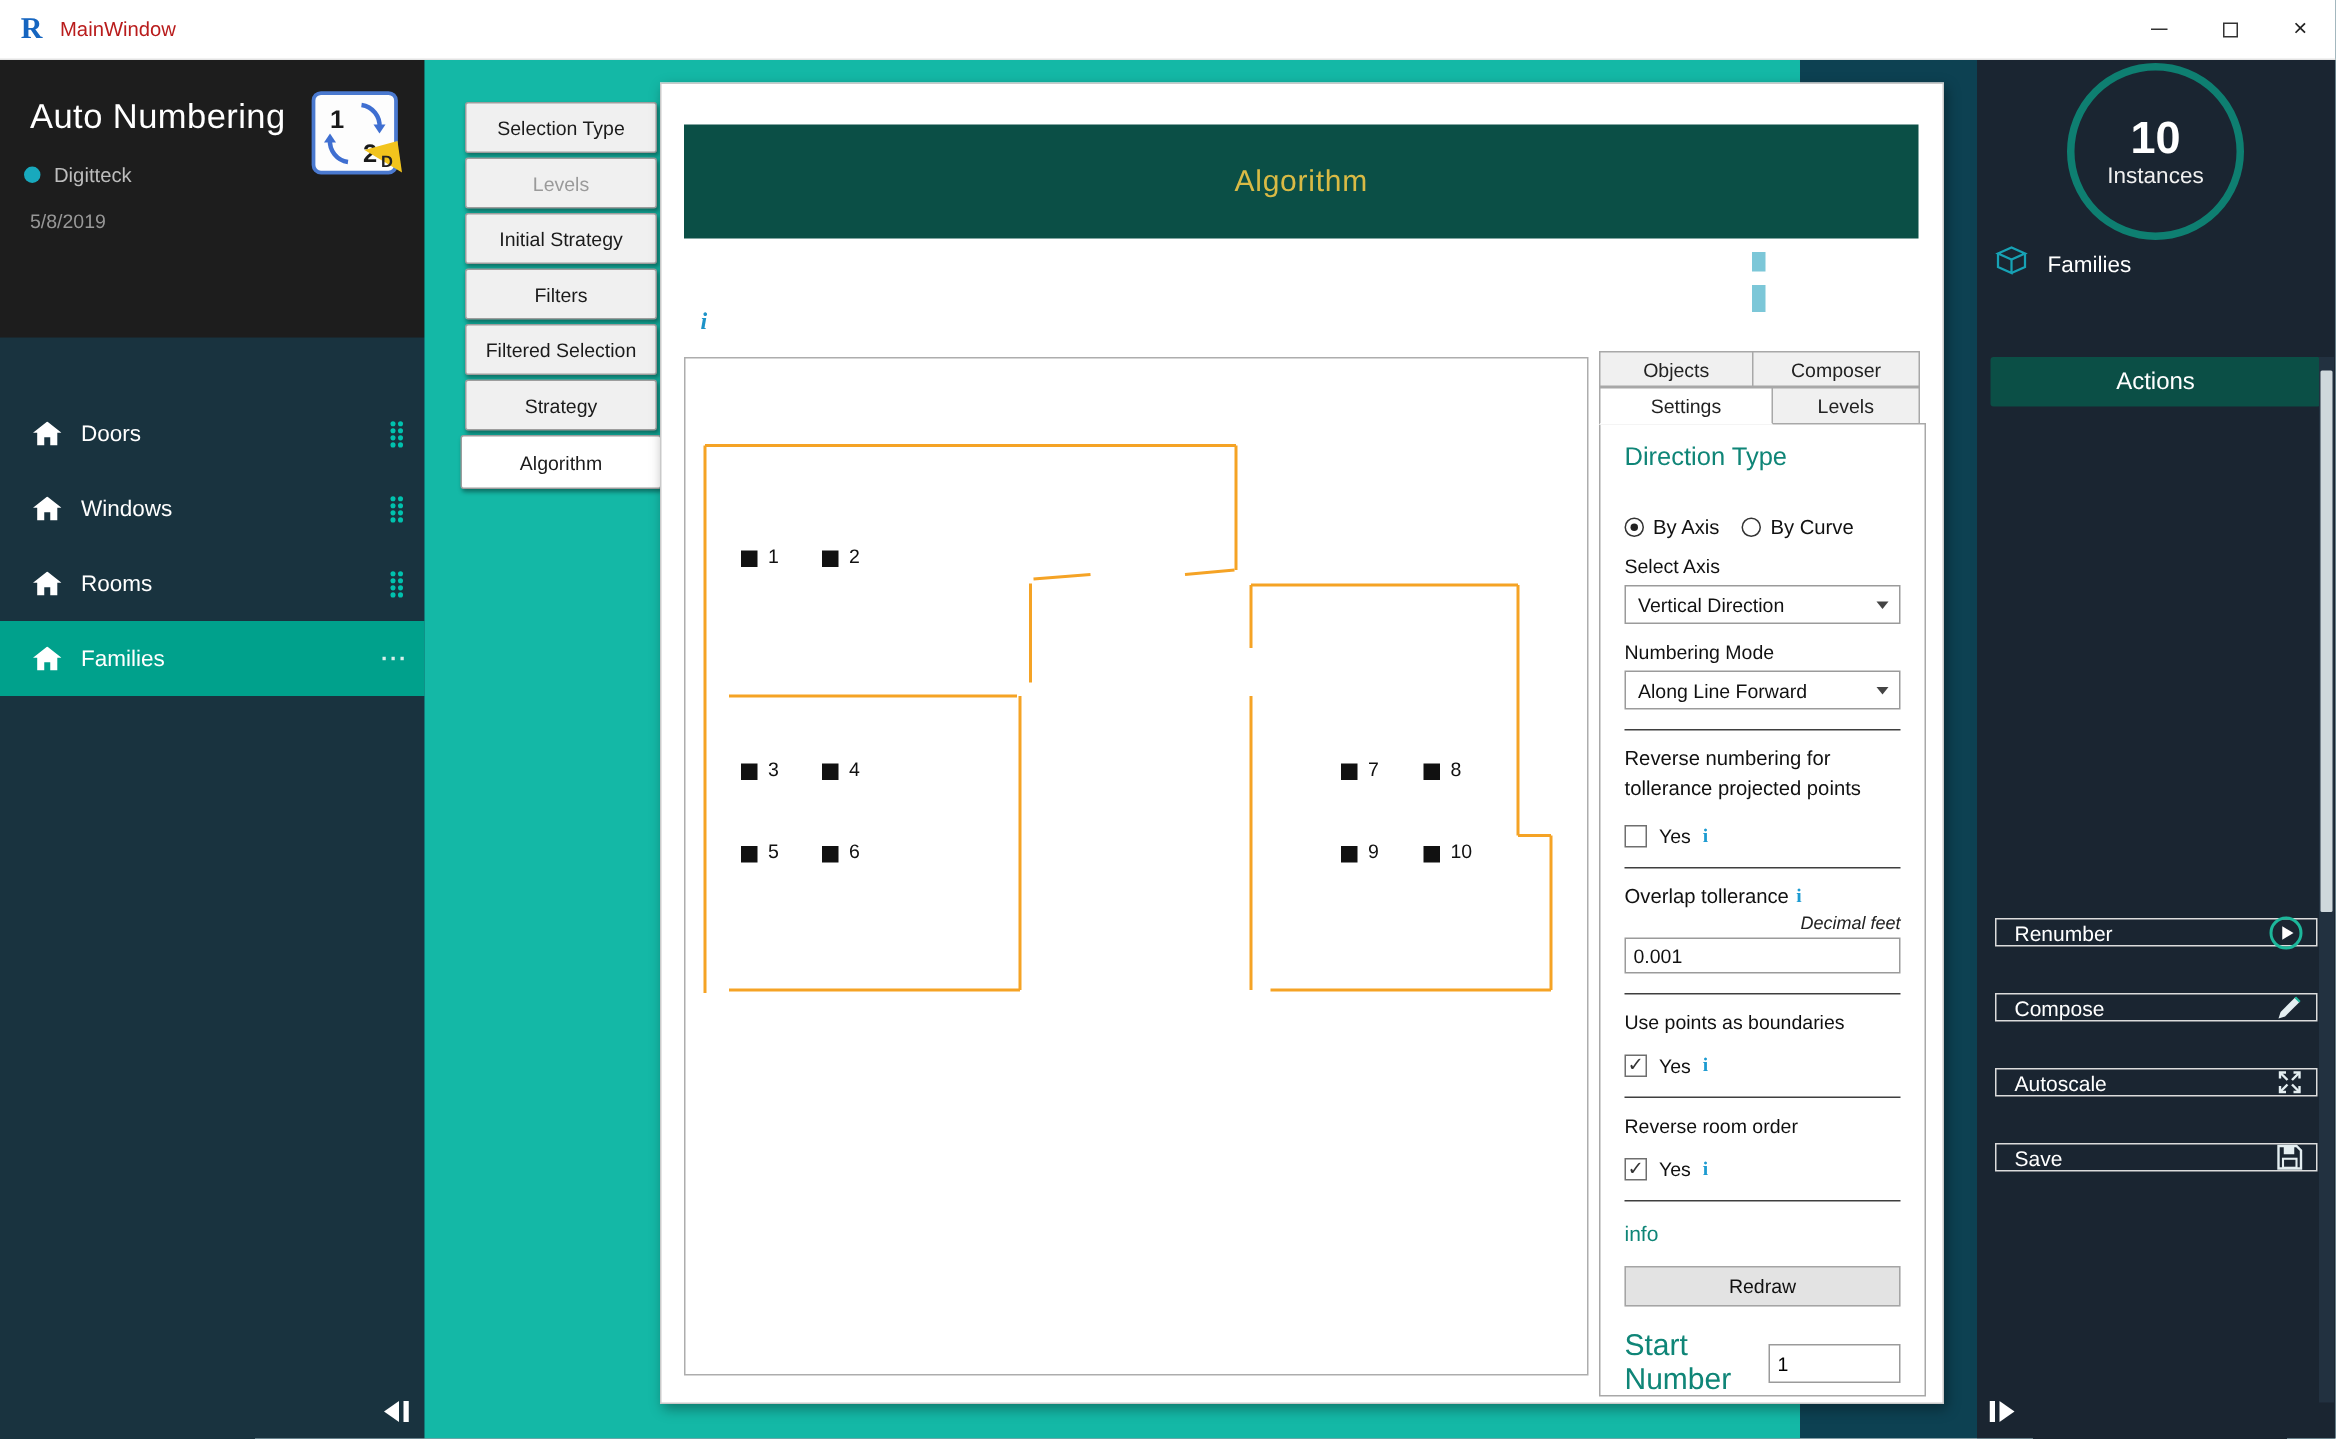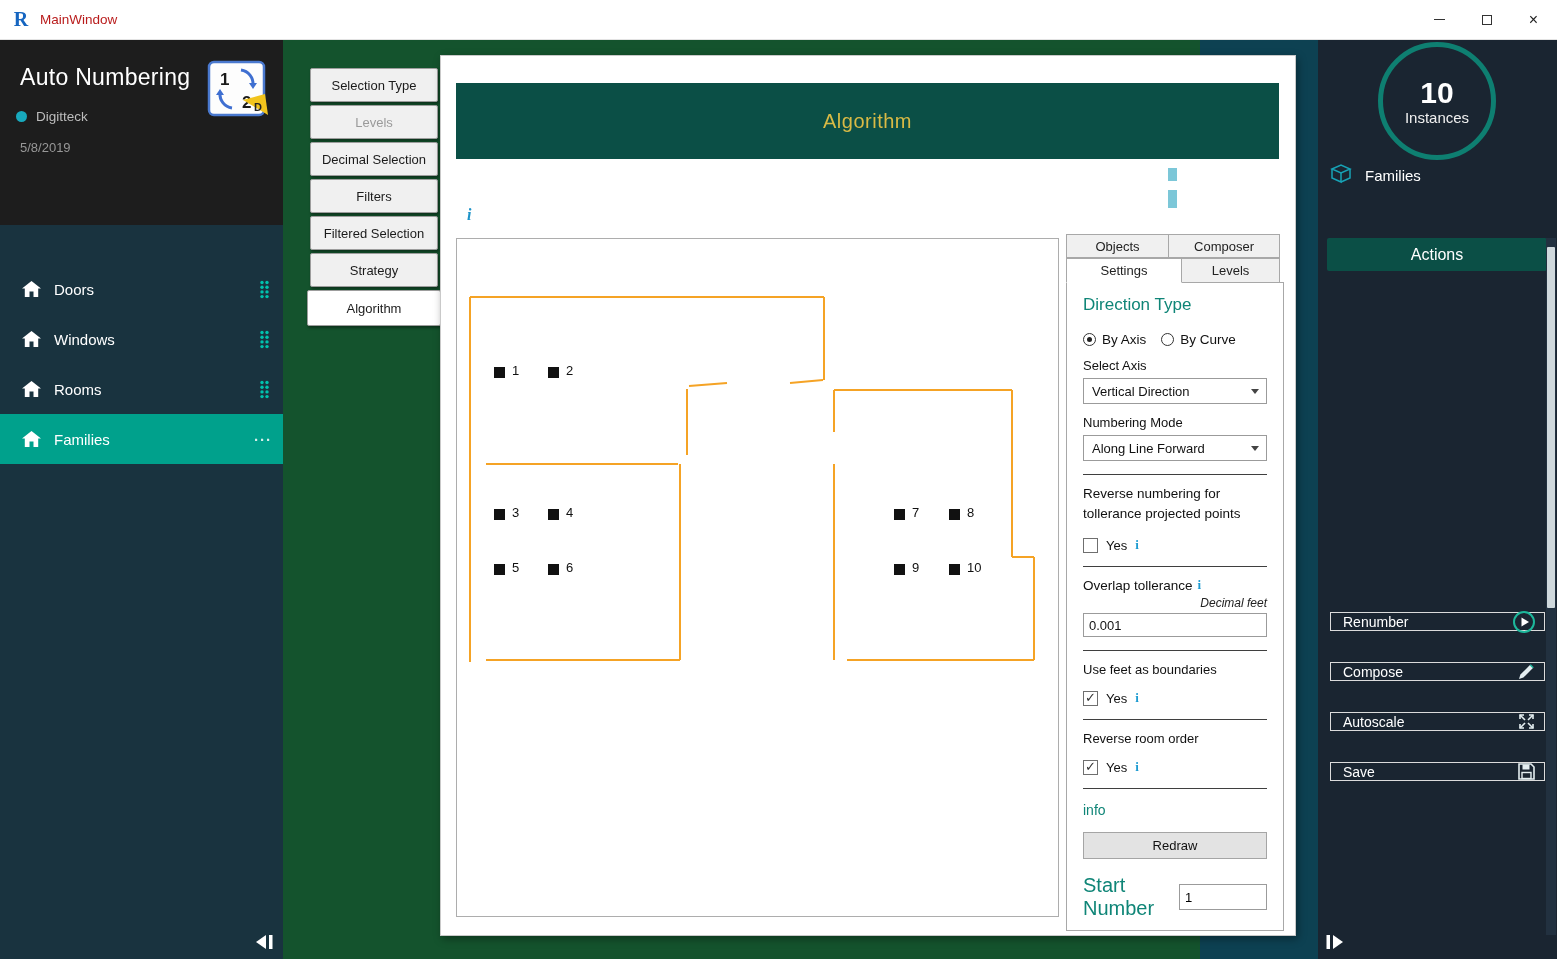--- a/index.html
+++ b/index.html
@@ -27,21 +27,21 @@
   .nav{position:absolute;left:0;top:224px;width:283px}
   .nav-item{position:relative;height:50px;display:flex;align-items:center;cursor:pointer}
   .nav-item.selected{background:#00a18c}
   .nav-home{margin-left:22px;display:flex}
   .nav-label{margin-left:13px;font-size:15px;color:#fff}
   .nav-grip{position:absolute;right:13px;display:flex}
   .nav-ellipsis{position:absolute;right:11px;color:#d8efeb;font-size:15px;font-weight:bold;letter-spacing:1px}
   .collapse-left{position:absolute;right:8px;bottom:5px;cursor:pointer}
 
   
-  .center{position:absolute;left:283px;top:40px;width:917px;height:919px;background:#14532d}
+  .center{position:absolute;left:283px;top:40px;width:917px;height:919px;background:#14b8a6}
   .steps{position:absolute;left:27px;top:28px;width:140px}
   .step-btn{width:128px;height:34px;margin-bottom:3px;background:#f0f0f0;border:1px solid #9d9d9d;border-radius:2px;display:flex;align-items:center;justify-content:center;font-size:13px;color:#1b1b1b;box-shadow:1px 2px 3px rgba(0,0,0,.4);cursor:pointer}
   .step-btn.disabled{color:#9a9a9a}
   .step-btn.selected{background:#ffffff;width:134px;margin-left:-3px;height:36px}
 
   .main-panel{position:absolute;left:157px;top:15px;width:856px;height:881px;background:#ffffff;border:1px solid #c9c9c9;box-shadow:2px 3px 8px rgba(0,0,0,.35)}
   .banner{position:absolute;left:15px;top:27px;width:823px;height:76px;background:#0b4f46;display:flex;align-items:center;justify-content:center}
   .banner-text{font-size:20px;color:#d9ba45;letter-spacing:.5px}
   .small-i{position:absolute;left:26px;top:150px;color:#1d93c8;font-weight:bold;font-style:italic;font-size:16px;font-family:"Liberation Serif",serif}
   .info-stack{position:absolute;left:727px;top:112px;width:9px}
@@ -52,21 +52,21 @@
   
   .insp-tabs1{position:absolute;left:625px;top:178px;display:flex}
   .insp-tabs2{position:absolute;left:625px;top:202px;display:flex}
   .tab{height:24px;display:flex;align-items:center;justify-content:center;font-size:13px;background:#f0f0f0;border:1px solid #a8a8a8;color:#222;cursor:pointer}
   .tab-objects{width:103px}
   .tab-composer{width:112px;margin-left:-1px}
   .tab-settings{width:116px;height:25px;background:#fff;position:relative;z-index:3;border-bottom:1px solid #fff;margin-bottom:-1px}
   .tab-levels{width:99px;height:25px;margin-left:-1px}
   .insp-body{position:absolute;left:625px;top:226px;width:218px;height:649px;background:#fff;border:1px solid #a8a8a8;padding:0 16px;z-index:2}
   .insp-heading{margin-top:12px;font-size:17px;color:#0f8577}
-  .radio-row{margin-top:17px;display:flex;align-items:center;gap:6px;font-size:13.5px;color:#111}
+  .radio-row{margin-top:29px;display:flex;align-items:center;gap:6px;font-size:13.5px;color:#111}
   .radio{width:13px;height:13px;border:1px solid #333;border-radius:50%;position:relative;background:#fff;cursor:pointer;flex:0 0 auto}
   .radio.on::after{content:"";position:absolute;left:3px;top:3px;width:5px;height:5px;border-radius:50%;background:#222}
   .radio-gap{margin-left:9px}
   .field-label{margin-top:11px;font-size:13px;color:#111}
   .dropdown{margin-top:5px;height:26px;border:1px solid #9b9b9b;background:#fff;display:flex;align-items:center;padding:0 8px;font-size:13px;color:#111;position:relative;cursor:pointer}
   .caret{position:absolute;right:7px;top:10px;width:0;height:0;border-left:4px solid transparent;border-right:4px solid transparent;border-top:5px solid #444}
   .hr{margin-top:13px;border-top:1px solid #3f3f3f}
   .para{margin-top:9px;font-size:13.5px;line-height:20px;color:#111}
   .check-row{margin-top:13px;display:flex;align-items:center;gap:8px;font-size:13px;color:#111}
   .checkbox{width:15px;height:15px;border:1px solid #6f6f6f;background:#fff;position:relative;cursor:pointer;flex:0 0 auto}
@@ -223,21 +223,21 @@
         <rect x="16" y="1" width="3.5" height="14" fill="#fff"></rect>
       </svg>
   </div>
 </div>
 
 <div class="center">
 
   <div class="steps">
     <div class="step-btn">Selection Type</div>
     <div class="step-btn disabled">Levels</div>
-    <div class="step-btn">Decimal Selection</div>
+    <div class="step-btn">Initial Strategy</div>
     <div class="step-btn">Filters</div>
     <div class="step-btn">Filtered Selection</div>
     <div class="step-btn">Strategy</div>
     <div class="step-btn selected">Algorithm</div>
   </div>
 
   <div class="main-panel">
     <div class="banner">
       <span class="banner-text">Algorithm</span>
     </div>
@@ -329,21 +329,21 @@
 
       <div class="hr"></div>
       <div class="label-row">
         <span>Overlap tollerance</span>
         <span class="info-i">i</span>
       </div>
       <div class="unit">Decimal feet</div>
       <input class="text-input" value="0.001" style="">
 
       <div class="hr"></div>
-      <div class="field-label">Use feet as boundaries</div>
+      <div class="field-label">Use points as boundaries</div>
       <div class="check-row">
         <span class="checkbox on"></span>
         <span>Yes</span>
         <span class="info-i">i</span>
       </div>
 
       <div class="hr"></div>
       <div class="field-label">Reverse room order</div>
       <div class="check-row">
         <span class="checkbox on"></span>

